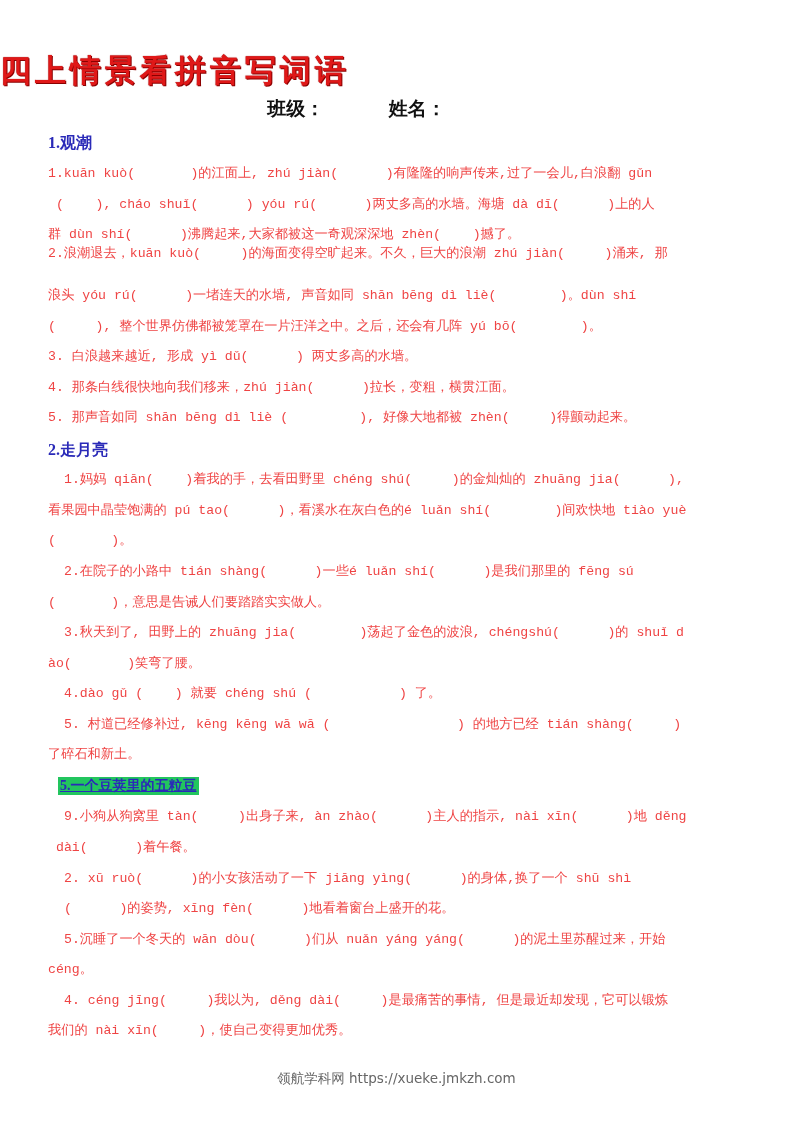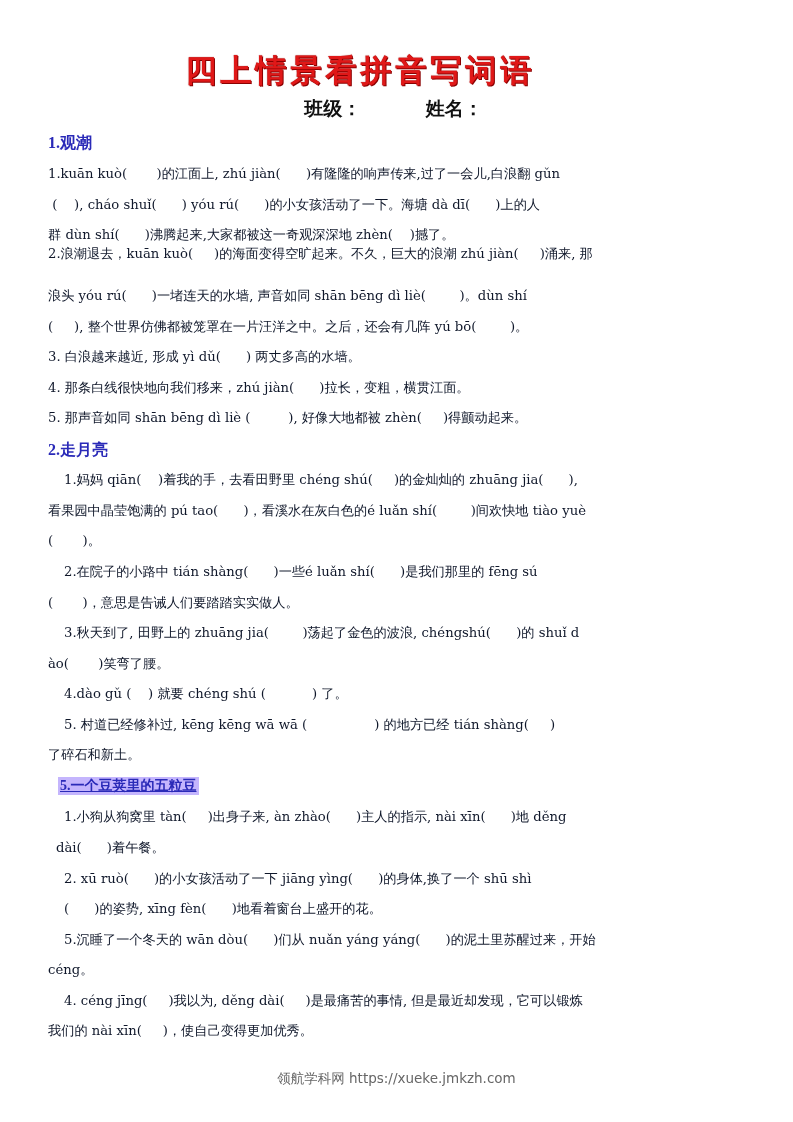--- a/index.html
+++ b/index.html
@@ -1,47 +1,47 @@
 <!DOCTYPE html>
 <html><head>
 <meta charset="utf-8">
 <style>
   html, body { margin: 0; padding: 0; background: #ffffff; }
   body { width: 793px; height: 1122px; position: relative; overflow: hidden;
          font-family: "DejaVu Serif", "Liberation Serif", serif; color: #222; }
-  .title { position: absolute; top: 50px; left: 0; width: 721px; text-align: center;
+  .title { position: absolute; top: 50px; left: 0; width: 721px; 
            font-family: "DejaVu Sans", sans-serif; font-weight: bold; font-size: 31px;
            color: #e01818; letter-spacing: 4px;
            text-shadow: 1px 1px 0 #8a0000, 0 0 1px #8a0000; }
   .subtitle { position: absolute; top: 96px; left: 0; width: 713px; text-align: center;
-              font-family: "DejaVu Sans", sans-serif; font-weight: bold; font-size: 19px; color: #111; margin-left: 37px; }
+              font-family: "DejaVu Sans", sans-serif; font-weight: bold; font-size: 19px; color: #111; }
   .subtitle span { display: inline-block; }
   .subtitle .cls { margin-right: 58px; }
   .h { position: absolute; left: 48px; font-family: Liberation Serif, serif;
        font-weight: bold; font-size: 16px; color: #2a2ab8; }
-  .h.small { font-size: 14px; left: 58px; text-decoration: underline; background: #c4b5fd; padding: 0 2px; }
+  .h.small { font-size: 14px; left: 58px; text-decoration: underline; background: #22c55e; padding: 0 2px; }
   .ln { position: absolute; left: 48px; right: 46px; font-size: 13.2px; line-height: 18px;
-        white-space: pre; color: #0f172a; }
+        white-space: pre; color: #ef4444; font-family: Liberation Mono, monospace; }
   .ln.in1 { left: 64px; }
   .footer { position: absolute; top: 1070px; left: 0; width: 793px; text-align: center;
             font-family: "DejaVu Sans", sans-serif; font-size: 13.5px; color: #666; }
 </style>
 </head>
 <body>
 
 <div>
   <div class="title">四上情景看拼音写词语</div>
   <div class="subtitle">
     <span class="cls">班级：</span>
     <span>姓名：</span>
   </div>
 
   <div class="h" style="top:133px">1.观潮</div>
   <div class="ln" style="top:165px">1.kuān kuò(       )的江面上, zhú jiàn(      )有隆隆的响声传来,过了一会儿,白浪翻 gǔn</div>
-  <div class="ln" style="top:196px"> (    ), cháo shuǐ(      ) yóu rú(      )的小女孩活动了一下。海塘 dà dī(      )上的人</div>
+  <div class="ln" style="top:196px"> (    ), cháo shuǐ(      ) yóu rú(      )两丈多高的水墙。海塘 dà dī(      )上的人</div>
   <div class="ln" style="top:226px">群 dùn shí(      )沸腾起来,大家都被这一奇观深深地 zhèn(    )撼了。</div>
   <div class="ln" style="top:245px">2.浪潮退去，kuān kuò(     )的海面变得空旷起来。不久，巨大的浪潮 zhú jiàn(     )涌来, 那</div>
   <div class="ln" style="top:287px">浪头 yóu rú(      )一堵连天的水墙, 声音如同 shān bēng dì liè(        )。dùn shí</div>
   <div class="ln" style="top:318px">(     ), 整个世界仿佛都被笼罩在一片汪洋之中。之后，还会有几阵 yú bō(        )。</div>
   <div class="ln" style="top:348px">3. 白浪越来越近, 形成 yì dǔ(      ) 两丈多高的水墙。</div>
   <div class="ln" style="top:379px">4. 那条白线很快地向我们移来，zhú jiàn(      )拉长，变粗，横贯江面。</div>
   <div class="ln" style="top:409px">5. 那声音如同 shān bēng dì liè (         ), 好像大地都被 zhèn(     )得颤动起来。</div>
 
   <div class="h" style="top:440px">2.走月亮</div>
   <div class="ln in1" style="top:471px">1.妈妈 qiān(    )着我的手，去看田野里 chéng shú(     )的金灿灿的 zhuāng jia(      ),</div>
@@ -49,21 +49,21 @@
   <div class="ln" style="top:532px">(       )。</div>
   <div class="ln in1" style="top:563px">2.在院子的小路中 tián shàng(      )一些é luǎn shí(      )是我们那里的 fēng sú</div>
   <div class="ln" style="top:594px">(       )，意思是告诫人们要踏踏实实做人。</div>
   <div class="ln in1" style="top:624px">3.秋天到了, 田野上的 zhuāng jia(        )荡起了金色的波浪, chéngshú(      )的 shuǐ d</div>
   <div class="ln" style="top:655px">ào(       )笑弯了腰。</div>
   <div class="ln in1" style="top:685px">4.dào gǔ (    ) 就要 chéng shú (           ) 了。</div>
   <div class="ln in1" style="top:716px">5. 村道已经修补过, kēng kēng wā wā (                ) 的地方已经 tián shàng(     )</div>
   <div class="ln" style="top:746px">了碎石和新土。</div>
 
   <div class="h small" style="top:777px">5.一个豆荚里的五粒豆</div>
-  <div class="ln in1" style="top:808px">1.小狗从狗窝里 tàn(     )出身子来, àn zhào(      )主人的指示, nài xīn(      )地 děng</div>
+  <div class="ln in1" style="top:808px">9.小狗从狗窝里 tàn(     )出身子来, àn zhào(      )主人的指示, nài xīn(      )地 děng</div>
   <div class="ln" style="top:839px; left:56px">dài(      )着午餐。</div>
   <div class="ln in1" style="top:870px">2. xū ruò(      )的小女孩活动了一下 jiāng yìng(      )的身体,换了一个 shū shì</div>
   <div class="ln" style="top:900px; left:64px">(      )的姿势, xīng fèn(      )地看着窗台上盛开的花。</div>
   <div class="ln in1" style="top:931px">5.沉睡了一个冬天的 wān dòu(      )们从 nuǎn yáng yáng(      )的泥土里苏醒过来，开始</div>
   <div class="ln" style="top:961px">céng。</div>
   <div class="ln in1" style="top:992px">4. céng jīng(     )我以为, děng dài(     )是最痛苦的事情, 但是最近却发现，它可以锻炼</div>
   <div class="ln" style="top:1022px">我们的 nài xīn(     )，使自己变得更加优秀。</div>
 
   <div class="footer">领航学科网 https://xueke.jmkzh.com</div>
 </div>

